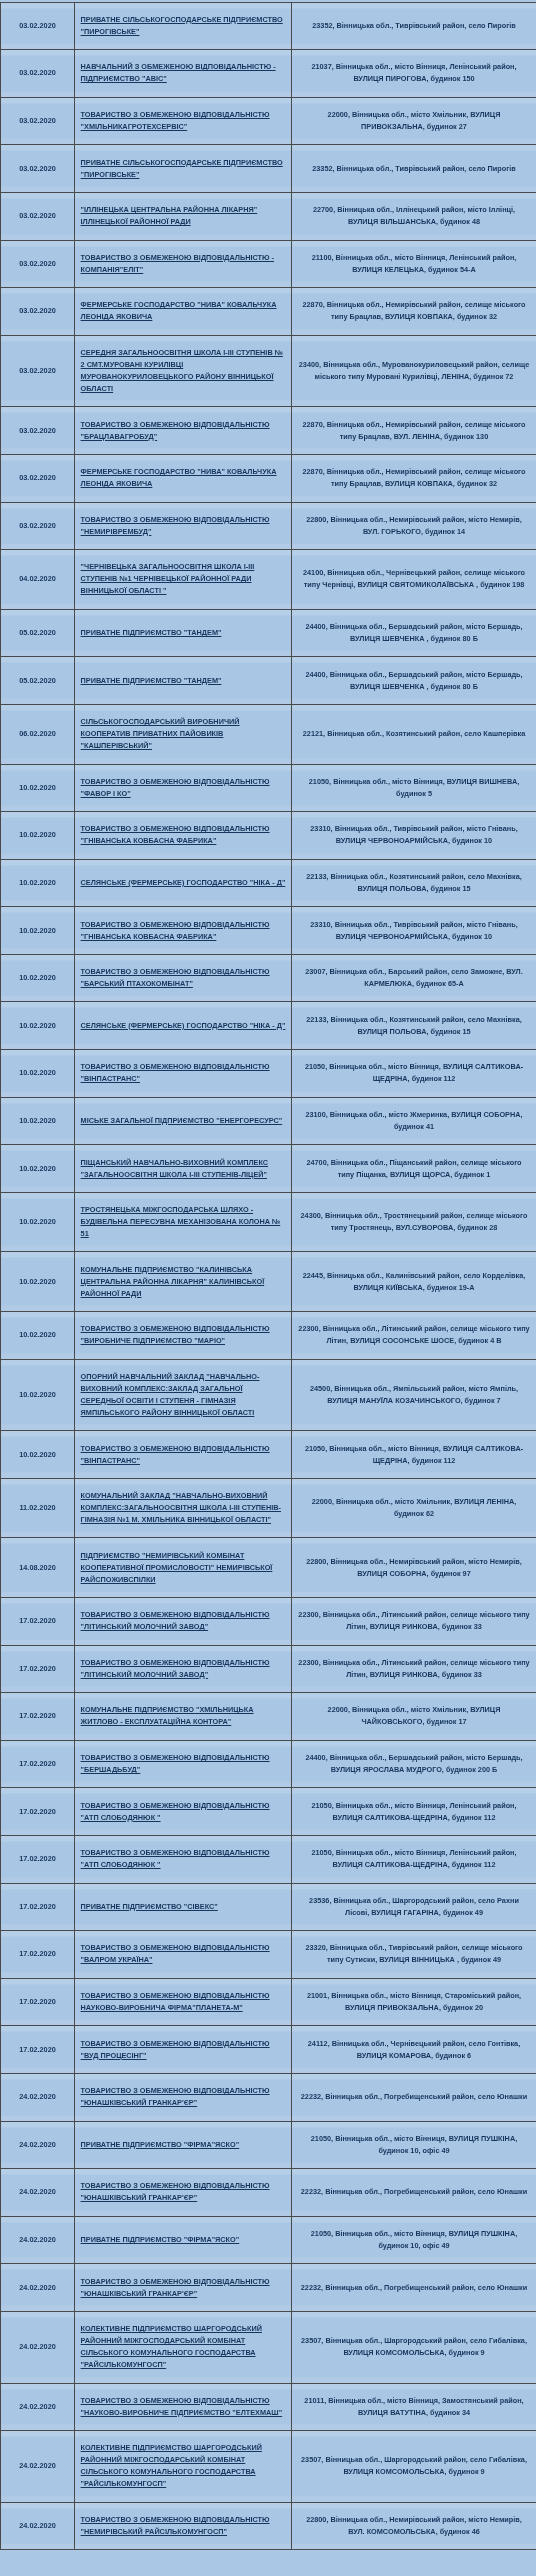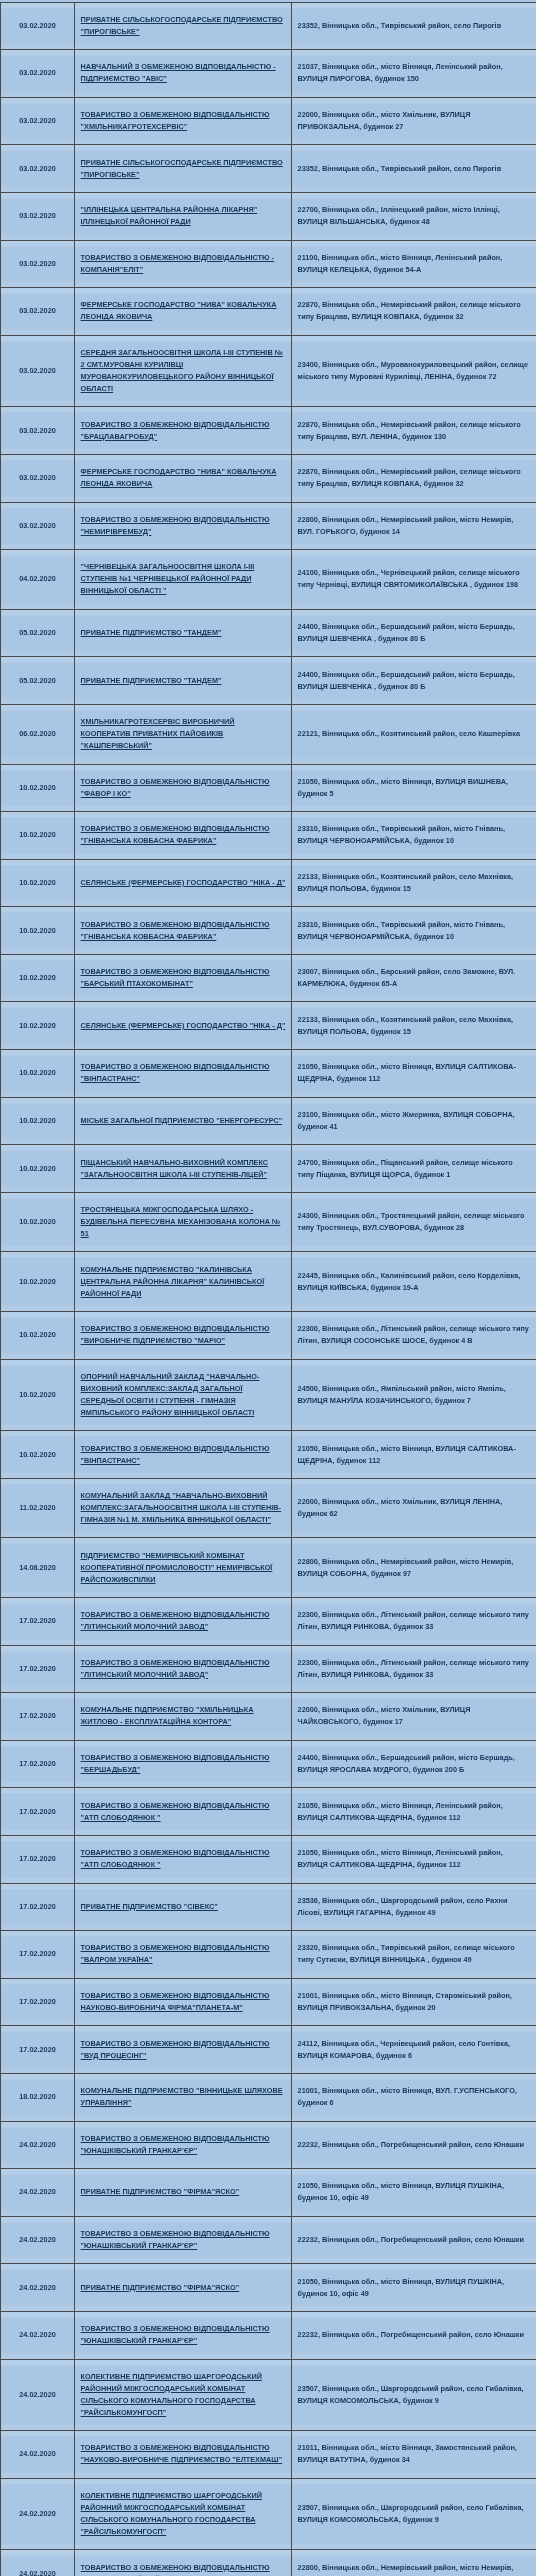--- a/index.html
+++ b/index.html
@@ -32,21 +32,21 @@
     color: #17365d;
     font-size: 7.3px;
     font-weight: bold;
     line-height: 12px;
     vertical-align: middle;
     padding: 11.3px 5.6px;
     word-wrap: break-word;
   }
   td.date-cell    { text-align: center; margin-top: 40px; }
   td.company-cell { text-align: left; text-decoration: underline; }
-  td.address-cell { text-align: left; }
+  td.address-cell { text-align: center; }
 </style>
 </head>
 <body>
 
 <div class="page">
   <table class="registry">
     <colgroup>
       <col class="c-date">
       <col class="c-company">
       <col class="c-address">
@@ -131,21 +131,21 @@
   </tr>
 
   <tr>
     <td class="date-cell">05.02.2020</td>
     <td class="company-cell">ПРИВАТНЕ ПІДПРИЄМСТВО "ТАНДЕМ"</td>
     <td class="address-cell">24400, Вінницька обл., Бершадський район, місто Бершадь, ВУЛИЦЯ ШЕВЧЕНКА , будинок 80 Б</td>
   </tr>
 
   <tr>
     <td class="date-cell">06.02.2020</td>
-    <td class="company-cell">ХМІЛЬНИКАГРОТЕХСЕРВІС ВИРОБНИЧИЙ КООПЕРАТИВ ПРИВАТНИХ ПАЙОВИКІВ "КАШПЕРІВСЬКИЙ"</td>
+    <td class="company-cell">СІЛЬСЬКОГОСПОДАРСЬКИЙ ВИРОБНИЧИЙ КООПЕРАТИВ ПРИВАТНИХ ПАЙОВИКІВ "КАШПЕРІВСЬКИЙ"</td>
     <td class="address-cell">22121, Вінницька обл., Козятинський район, село Кашперівка</td>
   </tr>
 
   <tr>
     <td class="date-cell">10.02.2020</td>
     <td class="company-cell">ТОВАРИСТВО З ОБМЕЖЕНОЮ ВІДПОВІДАЛЬНІСТЮ "ФАВОР І КО"</td>
     <td class="address-cell">21050, Вінницька обл., місто Вінниця, ВУЛИЦЯ ВИШНЕВА, будинок 5</td>
   </tr>
 
   <tr>
@@ -291,25 +291,20 @@
     <td class="company-cell">ТОВАРИСТВО З ОБМЕЖЕНОЮ ВІДПОВІДАЛЬНІСТЮ НАУКОВО-ВИРОБНИЧА ФІРМА"ПЛАНЕТА-М"</td>
     <td class="address-cell">21001, Вінницька обл., місто Вінниця, Староміський район, ВУЛИЦЯ ПРИВОКЗАЛЬНА, будинок 20</td>
   </tr>
 
   <tr>
     <td class="date-cell">17.02.2020</td>
     <td class="company-cell">ТОВАРИСТВО З ОБМЕЖЕНОЮ ВІДПОВІДАЛЬНІСТЮ "ВУД ПРОЦЕСІНГ"</td>
     <td class="address-cell">24112, Вінницька обл., Чернівецький район, село Гонтівка, ВУЛИЦЯ КОМАРОВА, будинок 6</td>
   </tr>
 
-  <tr>
-    <td class="date-cell">18.02.2020</td>
-    <td class="company-cell">КОМУНАЛЬНЕ ПІДПРИЄМСТВО "ВІННИЦЬКЕ ШЛЯХОВЕ УПРАВЛІННЯ"</td>
-    <td class="address-cell">21001, Вінницька обл., місто Вінниця, ВУЛ. Г.УСПЕНСЬКОГО, будинок 6</td>
-  </tr>
 
   <tr>
     <td class="date-cell">24.02.2020</td>
     <td class="company-cell">ТОВАРИСТВО З ОБМЕЖЕНОЮ ВІДПОВІДАЛЬНІСТЮ "ЮНАШКІВСЬКИЙ ГРАНКАР'ЄР"</td>
     <td class="address-cell">22232, Вінницька обл., Погребищенський район, село Юнашки</td>
   </tr>
 
   <tr>
     <td class="date-cell">24.02.2020</td>
     <td class="company-cell">ПРИВАТНЕ ПІДПРИЄМСТВО "ФІРМА"ЯСКО"</td>

